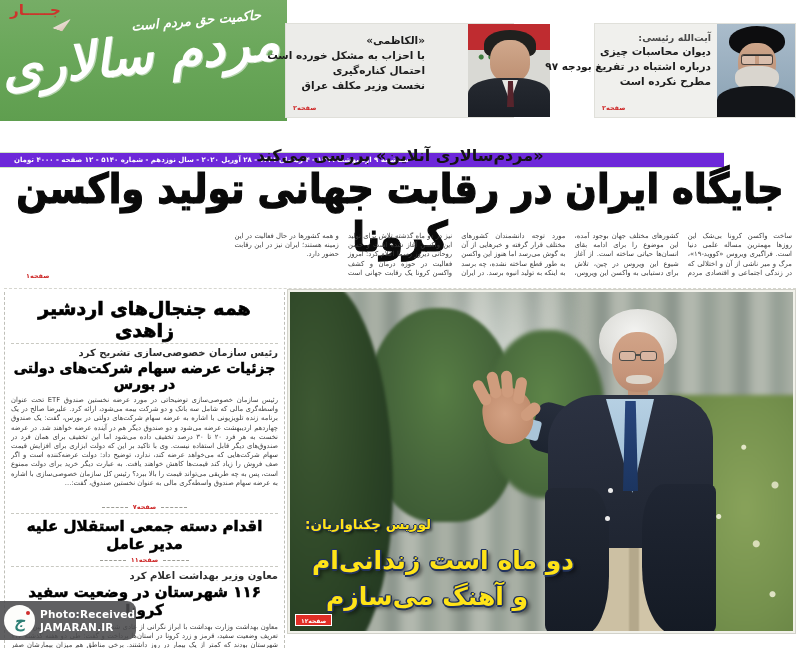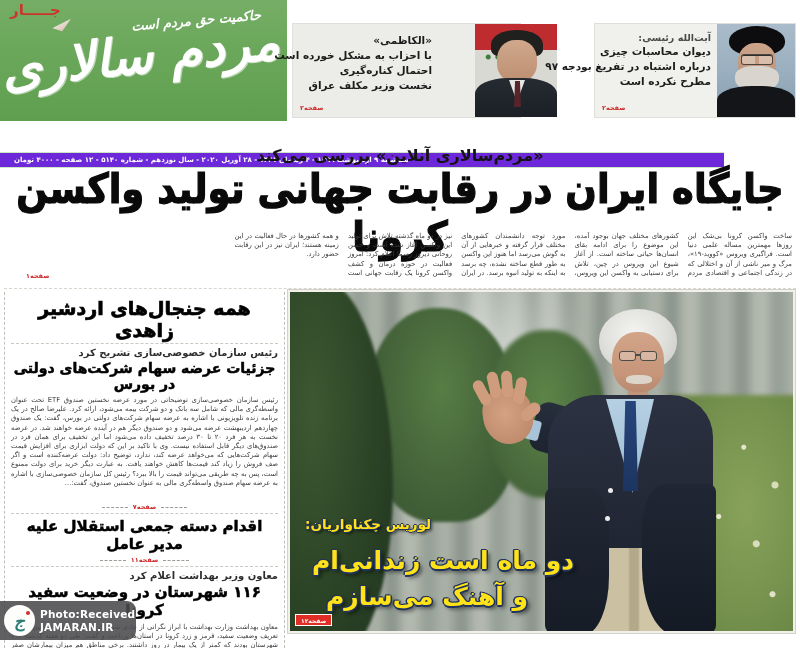--- a/index.html
+++ b/index.html
@@ -23,21 +23,21 @@
 
   
   .date-strip { position:absolute; left:0; top:123px; width:724px; height:16px;
     background:#6d28d9; box-shadow:inset 0 1px 0 #cfe3c5, inset 0 -1px 0 #cfe3c5;margin-top:29px; }
   .dateline { position:absolute; left:14px; top:4px; color:#fff; font-size:7px;
     font-weight:bold; white-space:nowrap; direction:rtl; }
 
   
   .story-box { position:absolute; top:24px; height:93px; background:#ecece9;
     box-shadow:0 0 0 1px #e0e0da; }
-  .box-kadhimi { left:293px; width:227px; }
+  .box-kadhimi { left:286px; width:227px; }
   .box-raisi  { left:595px; width:200px; background:#f0f0ed; }
   .box-photo { position:absolute; top:0; height:93px; overflow:hidden; }
   .box-kadhimi .box-photo { left:182px; width:82px; background:#d9d9d4; }
   .box-raisi  .box-photo { left:122px; width:78px;
     background:linear-gradient(180deg,#aabccb 0%,#93a9ba 70%,#8aa0b2 100%); }
   .flag-red { position:absolute; left:0; top:0; width:100%; height:26px; background:#bf2c30; }
   .flag-text { position:absolute; left:6px; top:28px; width:24px; height:10px; background:
     radial-gradient(circle 2px at 30% 50%, #3f7d3f 0 2px, transparent 3px),
     radial-gradient(circle 2px at 70% 50%, #3f7d3f 0 2px, transparent 3px); }
   .k-hair { position:absolute; left:16px; top:6px; width:52px; height:28px; background:#20201e;

